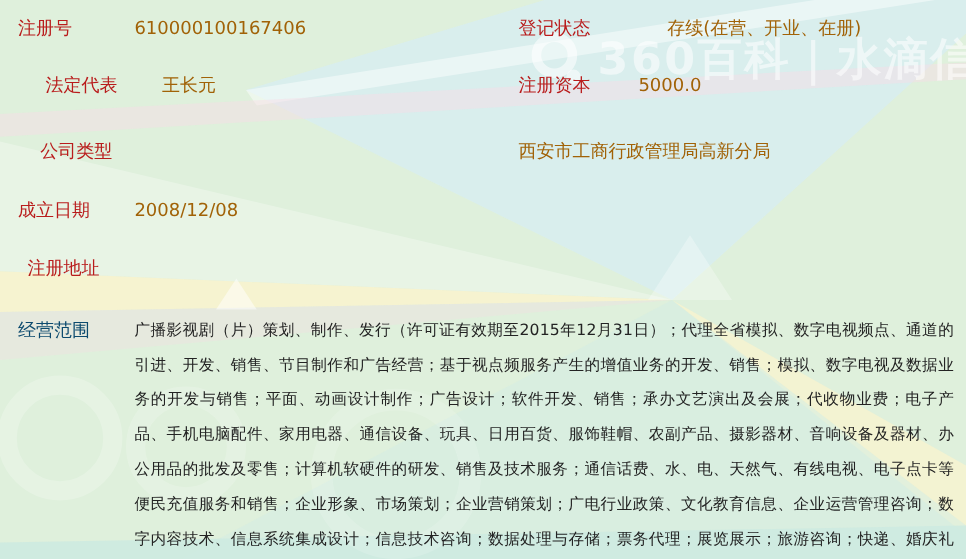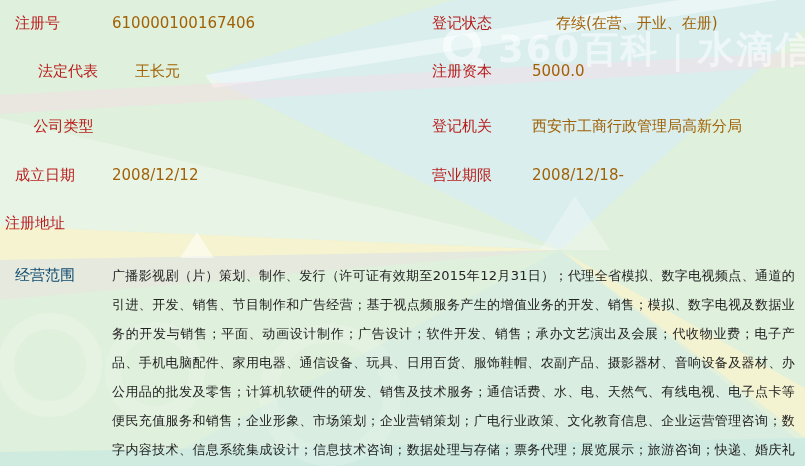--- a/index.html
+++ b/index.html
@@ -99,41 +99,36 @@
   </div>
   <div class="field" style="top:60px;left:15px;margin-left:23px;">
     <span class="lbl">法定代表</span>
     <span class="val">王长元</span>
   </div>
   <div class="field" style="top:115px;left:15px;width:420px;text-align:center;">
     <span class="lbl">公司类型</span>
   </div>
   <div class="field" style="top:164px;left:15px;">
     <span class="lbl">成立日期</span>
-    <span class="val">2008/12/12</span>
+    <span class="val">2008/12/08</span>
   </div>
-  <div class="field" style="top:212px;left:5px;">
+  <div class="field" style="top:212px;left:23px;">
     <span class="lbl">注册地址</span>
   </div>
 
   <div class="field col-right" style="top:12px;left:432px;gap:24px;">
     <span class="lbl">登记状态</span>
     <span class="val">存续(在营、开业、在册)</span>
   </div>
   <div class="field col-right" style="top:60px;left:432px;">
     <span class="lbl">注册资本</span>
     <span class="val">5000.0</span>
   </div>
   <div class="field col-right" style="top:115px;left:432px;">
-    <span class="lbl">登记机关</span>
     <span class="val">西安市工商行政管理局高新分局</span>
-  </div>
-  <div class="field col-right" style="top:164px;left:432px;">
-    <span class="lbl">营业期限</span>
-    <span class="val">2008/12/18-</span>
   </div>
 
   <div class="scope">
     <span class="lbl">经营范围</span>
     <span class="val">广播影视剧（片）策划、制作、发行（许可证有效期至2015年12月31日）；代理全省模拟、数字电视频点、通道的引进、开发、销售、节目制作和广告经营；基于视点频服务产生的增值业务的开发、销售；模拟、数字电视及数据业务的开发与销售；平面、动画设计制作；广告设计；软件开发、销售；承办文艺演出及会展；代收物业费；电子产品、手机电脑配件、家用电器、通信设备、玩具、日用百货、服饰鞋帽、农副产品、摄影器材、音响设备及器材、办公用品的批发及零售；计算机软硬件的研发、销售及技术服务；通信话费、水、电、天然气、有线电视、电子点卡等便民充值服务和销售；企业形象、市场策划；企业营销策划；广电行业政策、文化教育信息、企业运营管理咨询；数字内容技术、信息系统集成设计；信息技术咨询；数据处理与存储；票务代理；展览展示；旅游咨询；快递、婚庆礼仪服务。（依法须经批准的项目，经相关部门批准后方可开展经营活动）</span>
   </div>
 
 </div>
 
 </body></html>

